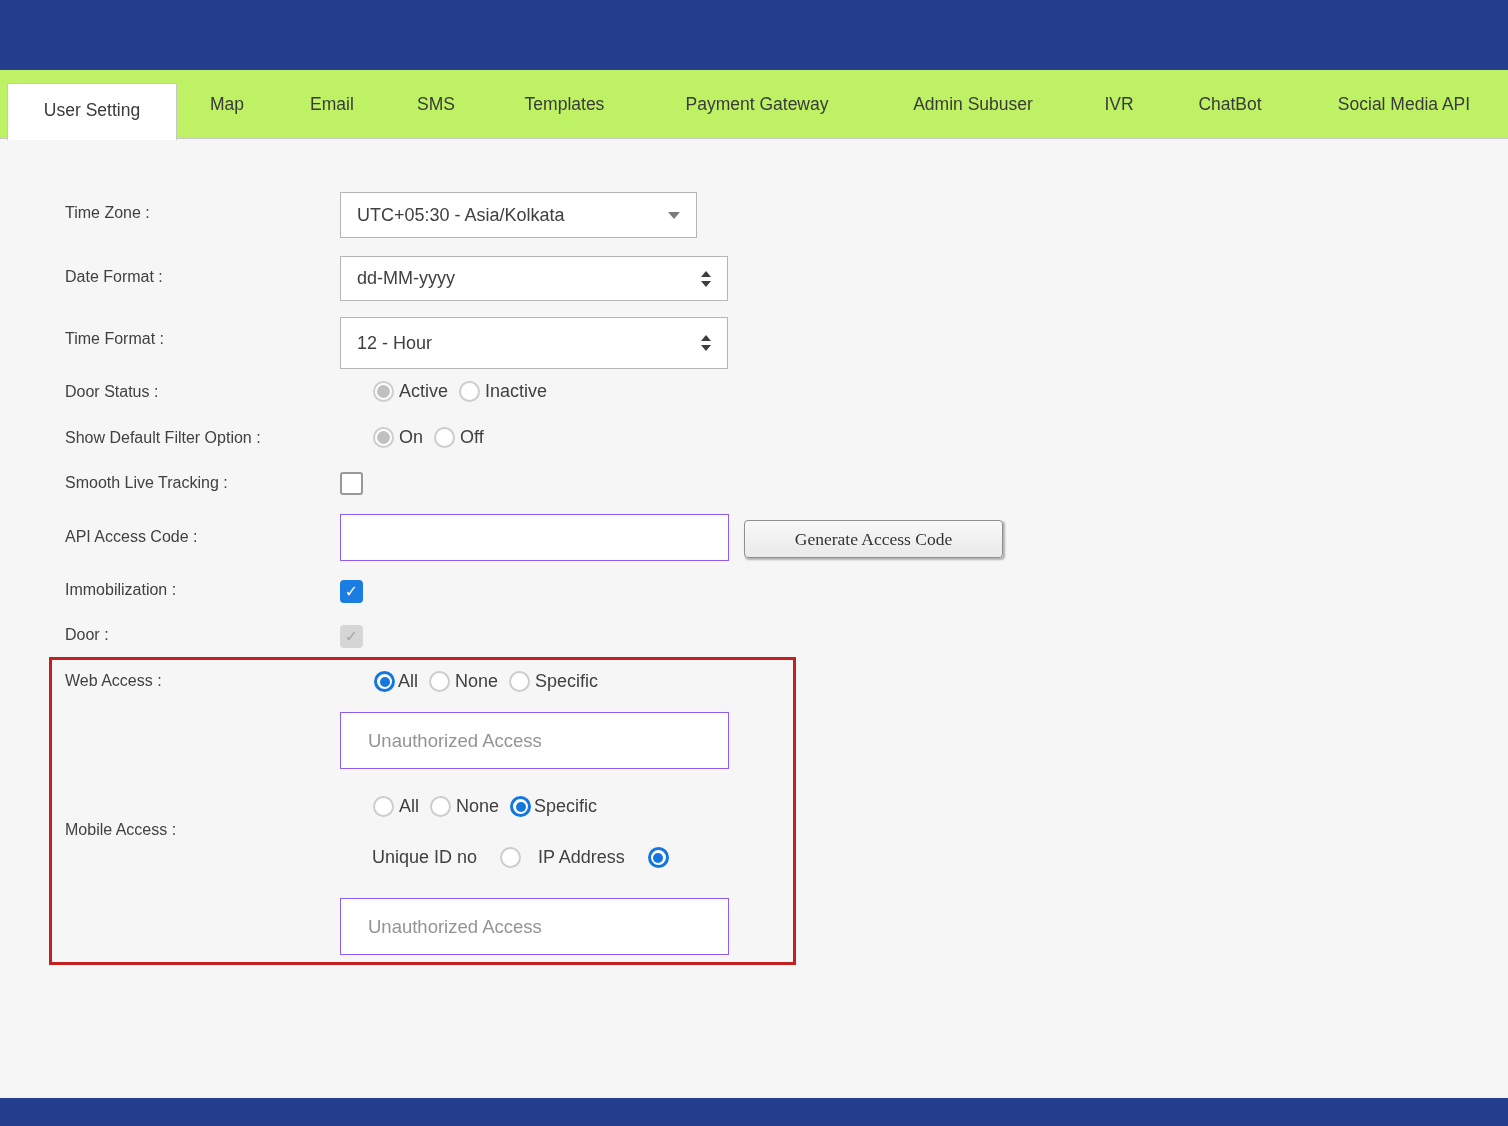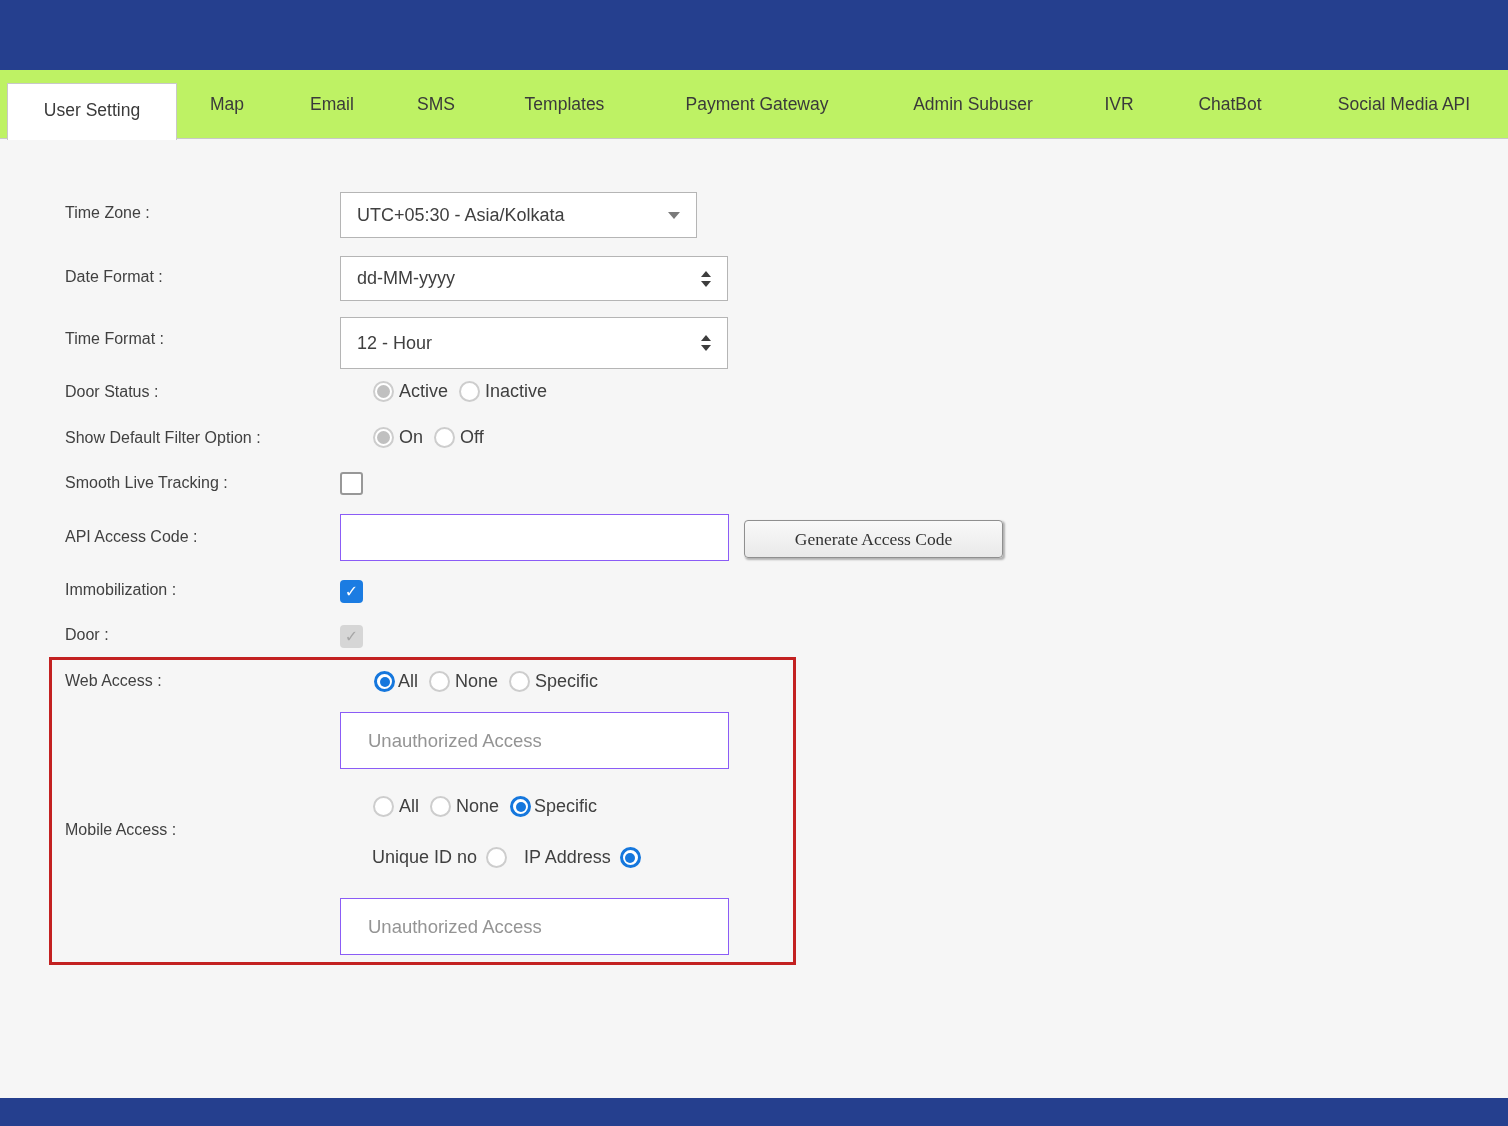--- a/index.html
+++ b/index.html
@@ -33,21 +33,21 @@
   .spinner { display:flex; flex-direction:column; gap:4px; }
   .spinner .up   { width:0; height:0; border-left:5px solid transparent;
                    border-right:5px solid transparent; border-bottom:6px solid #3d3d3d; }
   .spinner .down { width:0; height:0; border-left:5px solid transparent;
                    border-right:5px solid transparent; border-top:6px solid #3d3d3d; }
 
   
   .radio-row { position:absolute; display:flex; align-items:center; gap:11px;
                font-size:18px; color:#404040;margin-left:32px; }
   .pair { display:flex; align-items:center; gap:5px; cursor:pointer; }
-  .pair-rev { display:flex; align-items:center; gap:9px; cursor:pointer; }
+  .pair-rev { display:flex; align-items:center; gap:23px; cursor:pointer; }
   .radio { width:21px; height:21px; border-radius:50%; background:#fff;
            border:2px solid #cdcdcd; position:relative; flex:0 0 auto; }
   .radio.gray-on::after { content:""; position:absolute; inset:2px; border-radius:50%; background:#c0c0c0; }
   .radio.blue-on { border:3px solid #1577dd; }
   .radio.blue-on::after { content:""; position:absolute; inset:2.5px; border-radius:50%; background:#1577dd; }
 
   
   .checkbox { position:absolute; width:23px; height:23px; border-radius:4px;
               display:flex; align-items:center; justify-content:center;
               font-size:16px; font-weight:bold; cursor:pointer; }

